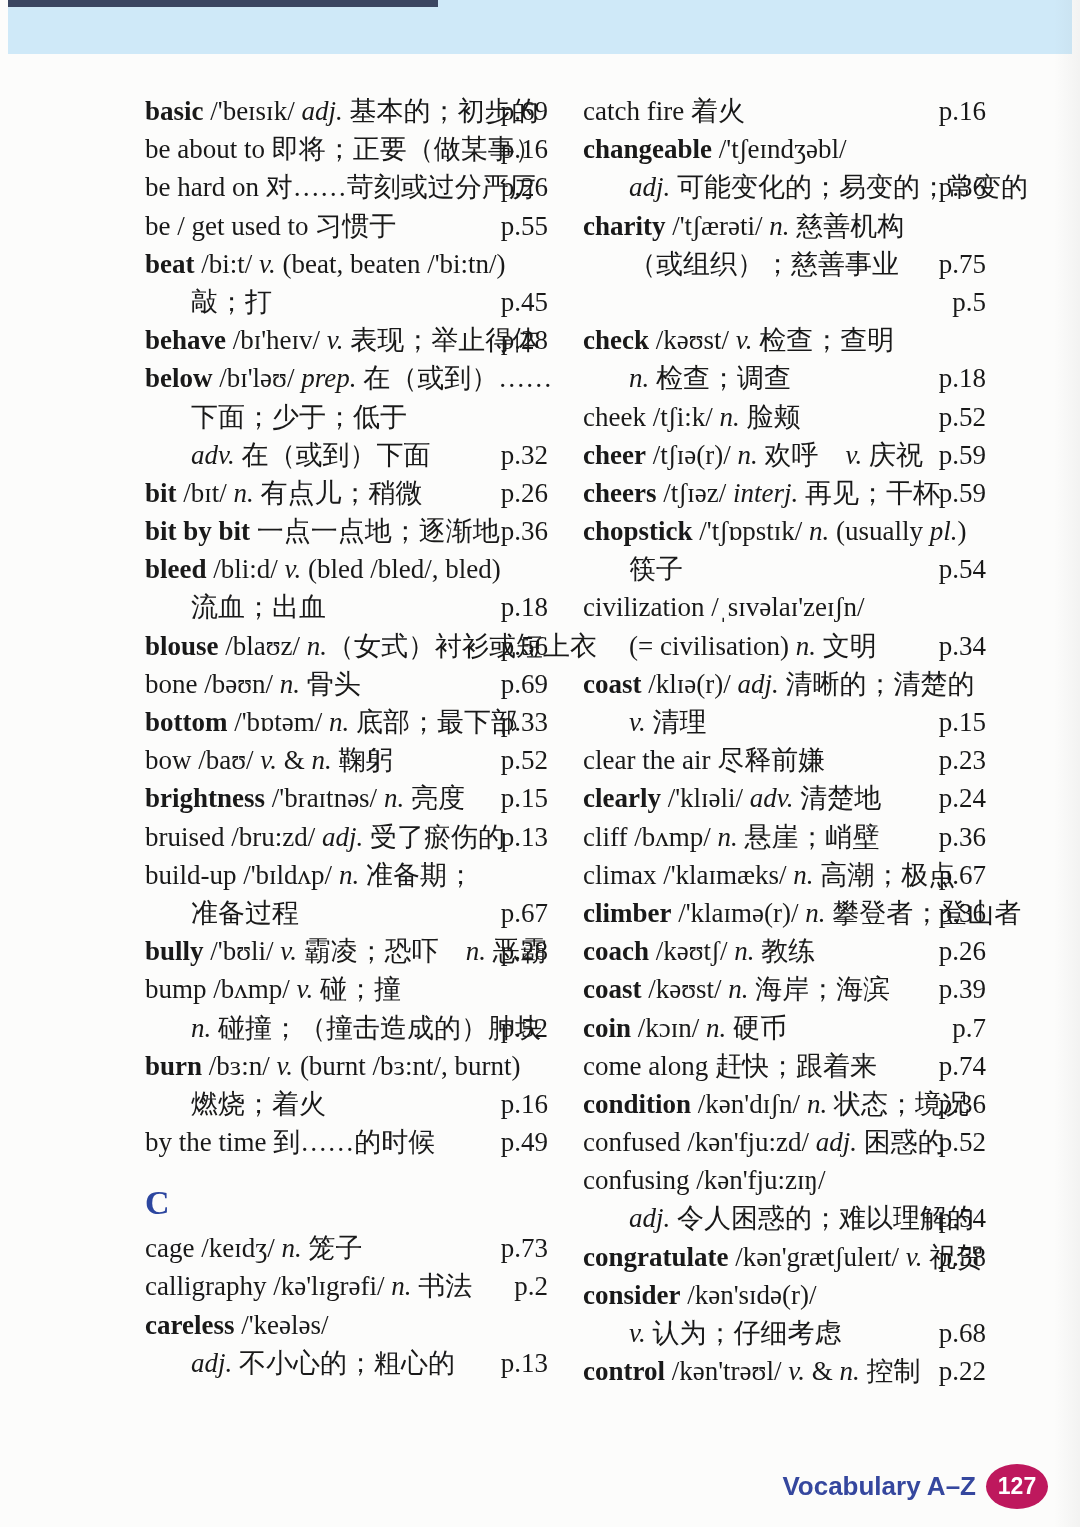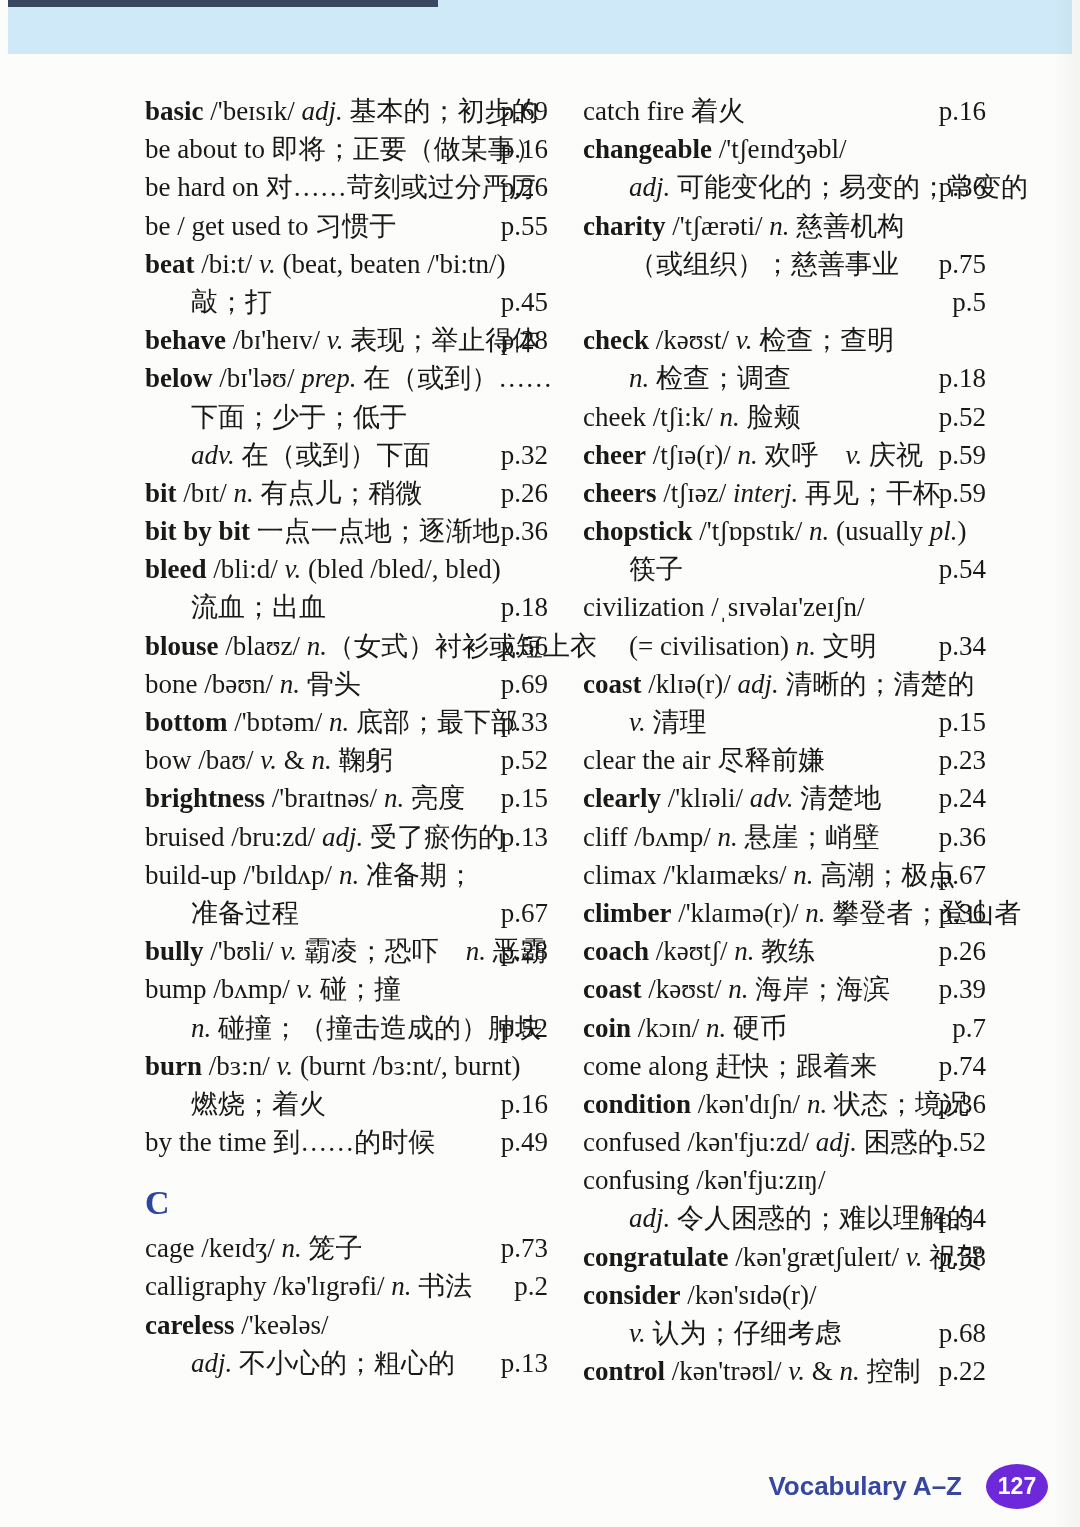--- a/index.html
+++ b/index.html
@@ -18,24 +18,24 @@
   .line{display:flex;align-items:baseline;height:38.2px;line-height:38.2px;
     font-size:27px;color:#191919;white-space:nowrap;}
   .line .parts{flex:1 1 auto;min-width:0;}
   .line.indent .parts{padding-left:46px;}
   .line .page{margin-left:auto;padding-left:8px;}
   .b{font-weight:bold;}
   .i{font-style:italic;}
   .sec-heading{margin-top:16px;height:52px;line-height:52px;
     font-size:34px;font-weight:bold;color:#2c469f;
     font-family:"Liberation Serif","DejaVu Serif",serif;}
-  .footer{position:absolute;top:1464px;right:32px;display:flex;align-items:center;gap:24px;}
+  .footer{position:absolute;top:1464px;right:32px;display:flex;align-items:center;gap:10px;}
   .footer-label{font-family:"Liberation Sans","DejaVu Sans",sans-serif;
     font-weight:bold;font-size:26px;color:#35479e;}
-  .page-badge{width:62px;height:45px;border-radius:50%;background:#6d28d9;
+  .page-badge{width:62px;height:45px;border-radius:50%;background:#be185d;
     display:flex;align-items:center;justify-content:center;
     font-family:"Liberation Sans","DejaVu Sans",sans-serif;
     font-weight:bold;font-size:23px;color:#ffffff;}
 </style>
 </head>
 <body>
 
 <div class="top-band"></div>
 <div class="top-band-dark"></div>
 <div class="edge-shadow"></div>

